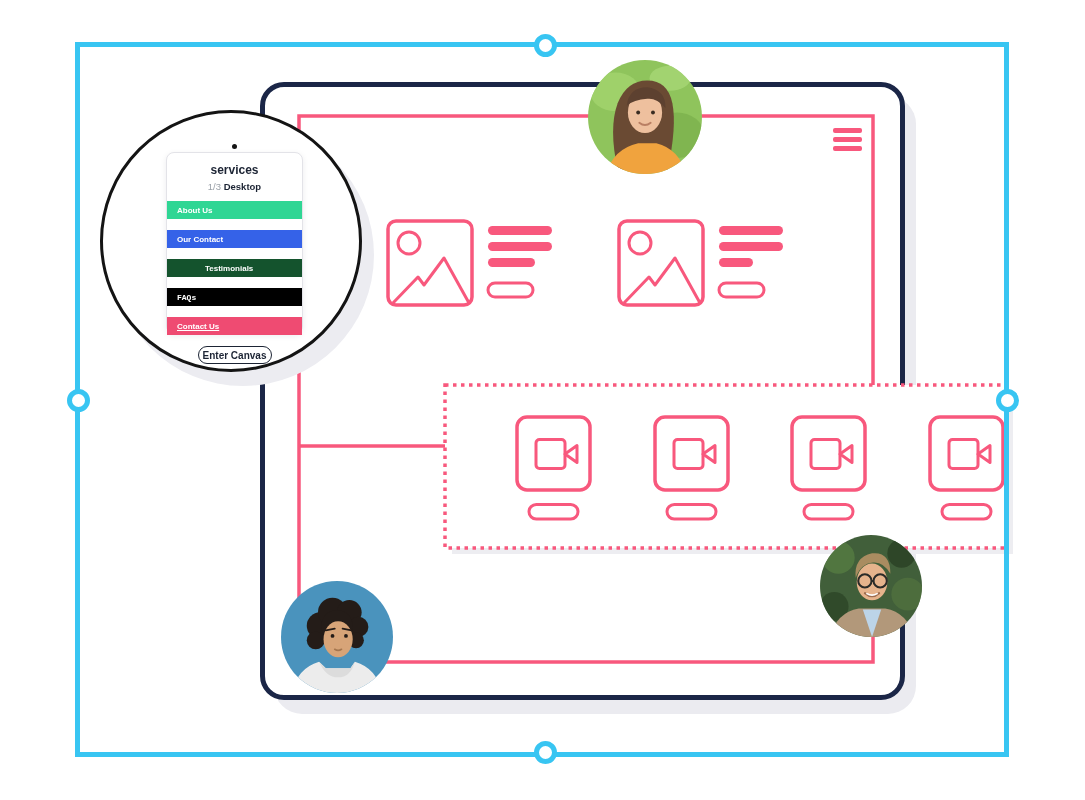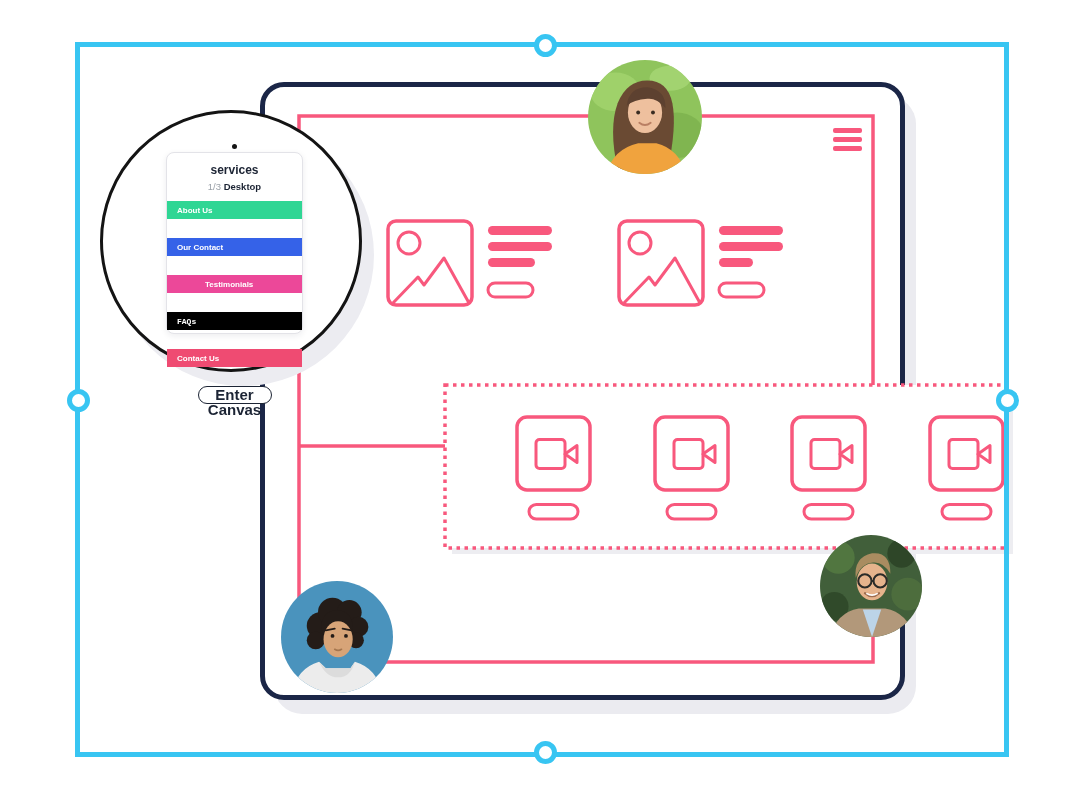--- a/index.html
+++ b/index.html
@@ -38,25 +38,25 @@
 
   
   .srv-card{left:166px;top:152px;width:137px;height:182px;background:#ffffff;
             border:1px solid #e3e3e8;border-radius:8px;box-shadow:0 2px 6px rgba(20,25,50,.08);
             box-sizing:border-box;}
   .srv-title{margin-top:10px;text-align:center;font-size:12px;font-weight:bold;color:#1c2434;}
   .srv-sub{margin-top:4px;text-align:center;font-size:9.5px;color:#1c2434;}
   .srv-sub .dim{color:#9aa0a8;font-weight:normal;}
   .srv-sub .strong{font-weight:bold;}
   .srv-menu{margin-top:9px;}
-  .srv-item{height:18px;margin-bottom:19px;display:flex;align-items:center;
+  .srv-item{height:18px;margin-bottom:11px;display:flex;align-items:center;
             padding-left:10px;color:#ffffff;font-size:8px;font-weight:bold;cursor:pointer;}
   .srv-btn{display:block;margin:8px auto 0;width:74px;height:18px;background:#ffffff;
            border:1.5px solid #1c2434;border-radius:10px;font-family:"Liberation Sans",sans-serif;
-           font-size:15px;font-weight:bold;color:#1c2434;line-height:15px;text-align:center;
+           font-size:10px;font-weight:bold;color:#1c2434;line-height:15px;text-align:center;
            cursor:pointer;padding:0;}
 </style>
 </head>
 <body>
 
 <div class="stage">
 
   <div class="abs frame-shadow"></div>
   <div class="abs device-frame"></div>
 
@@ -211,23 +211,23 @@
 
   <div class="abs srv-card">
     <div class="srv-title">services</div>
     <div class="srv-sub">
       <span class="dim">1/3</span>
       <span class="strong">Desktop</span>
     </div>
     <div class="srv-menu">
       <div class="srv-item" style="background-color: rgb(47, 214, 148);">About Us</div>
       <div class="srv-item" style="background-color: rgb(53, 98, 232);">Our Contact</div>
-      <div class="srv-item" style="background-color: #ec4899; padding-left: 38px;">Testimonials</div>
+      <div class="srv-item" style="background-color: #14532d; padding-left: 38px;">Testimonials</div>
       <div class="srv-item" style="background-color: rgb(0, 0, 0); font-family: Liberation Mono, monospace;">FAQs</div>
-      <div class="srv-item" style="background-color: rgb(239, 75, 114);">Contact Us</div>
+      <div class="srv-item" style="background-color: rgb(239, 75, 114); text-decoration: underline;">Contact Us</div>
     </div>
     <button class="srv-btn">Enter Canvas</button>
   </div>
 
   <div class="abs sel-frame"></div>
   <div class="abs sel-handle h-top"></div>
   <div class="abs sel-handle h-bottom"></div>
   <div class="abs sel-handle h-left"></div>
   <div class="abs sel-handle h-right"></div>
 

